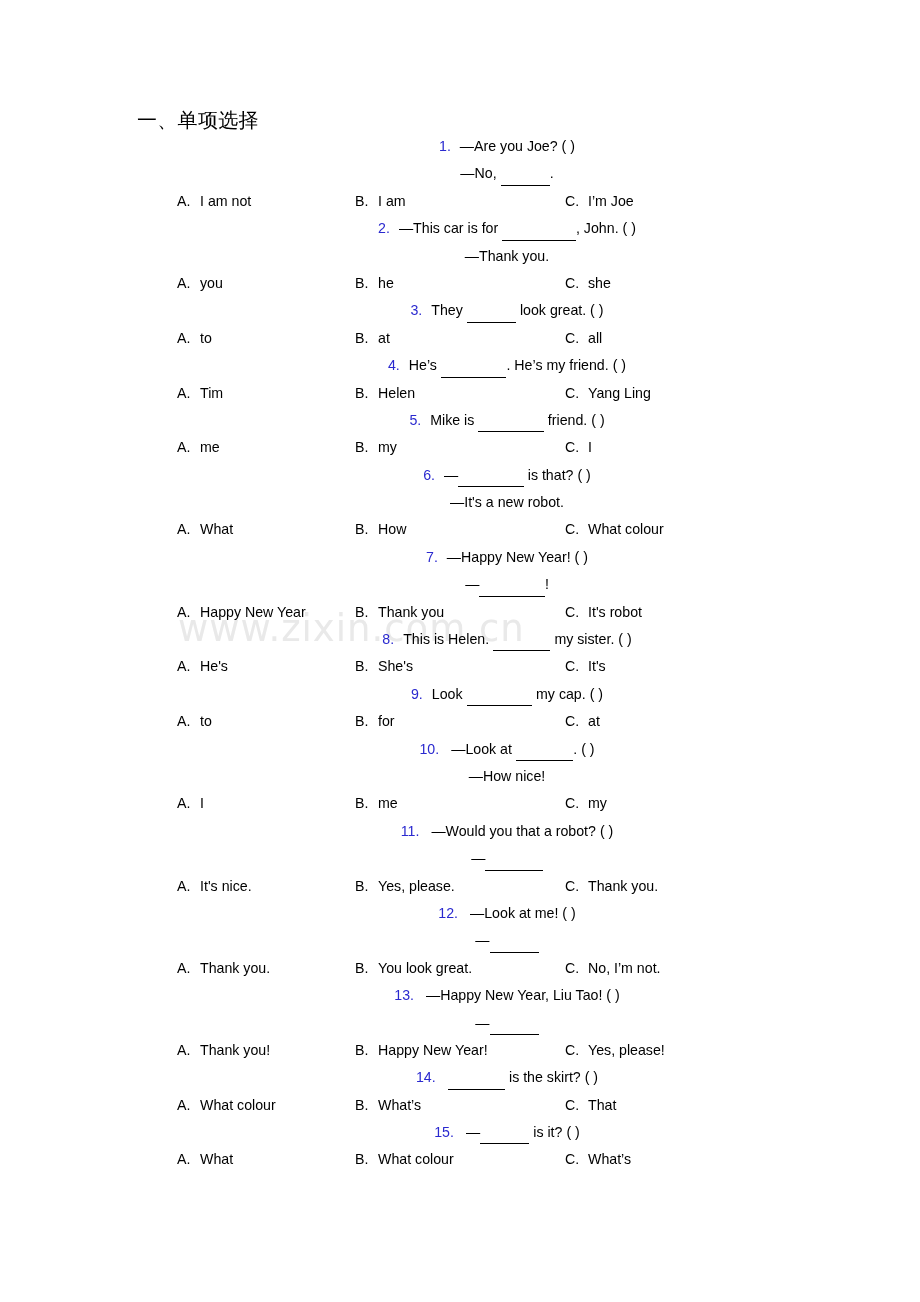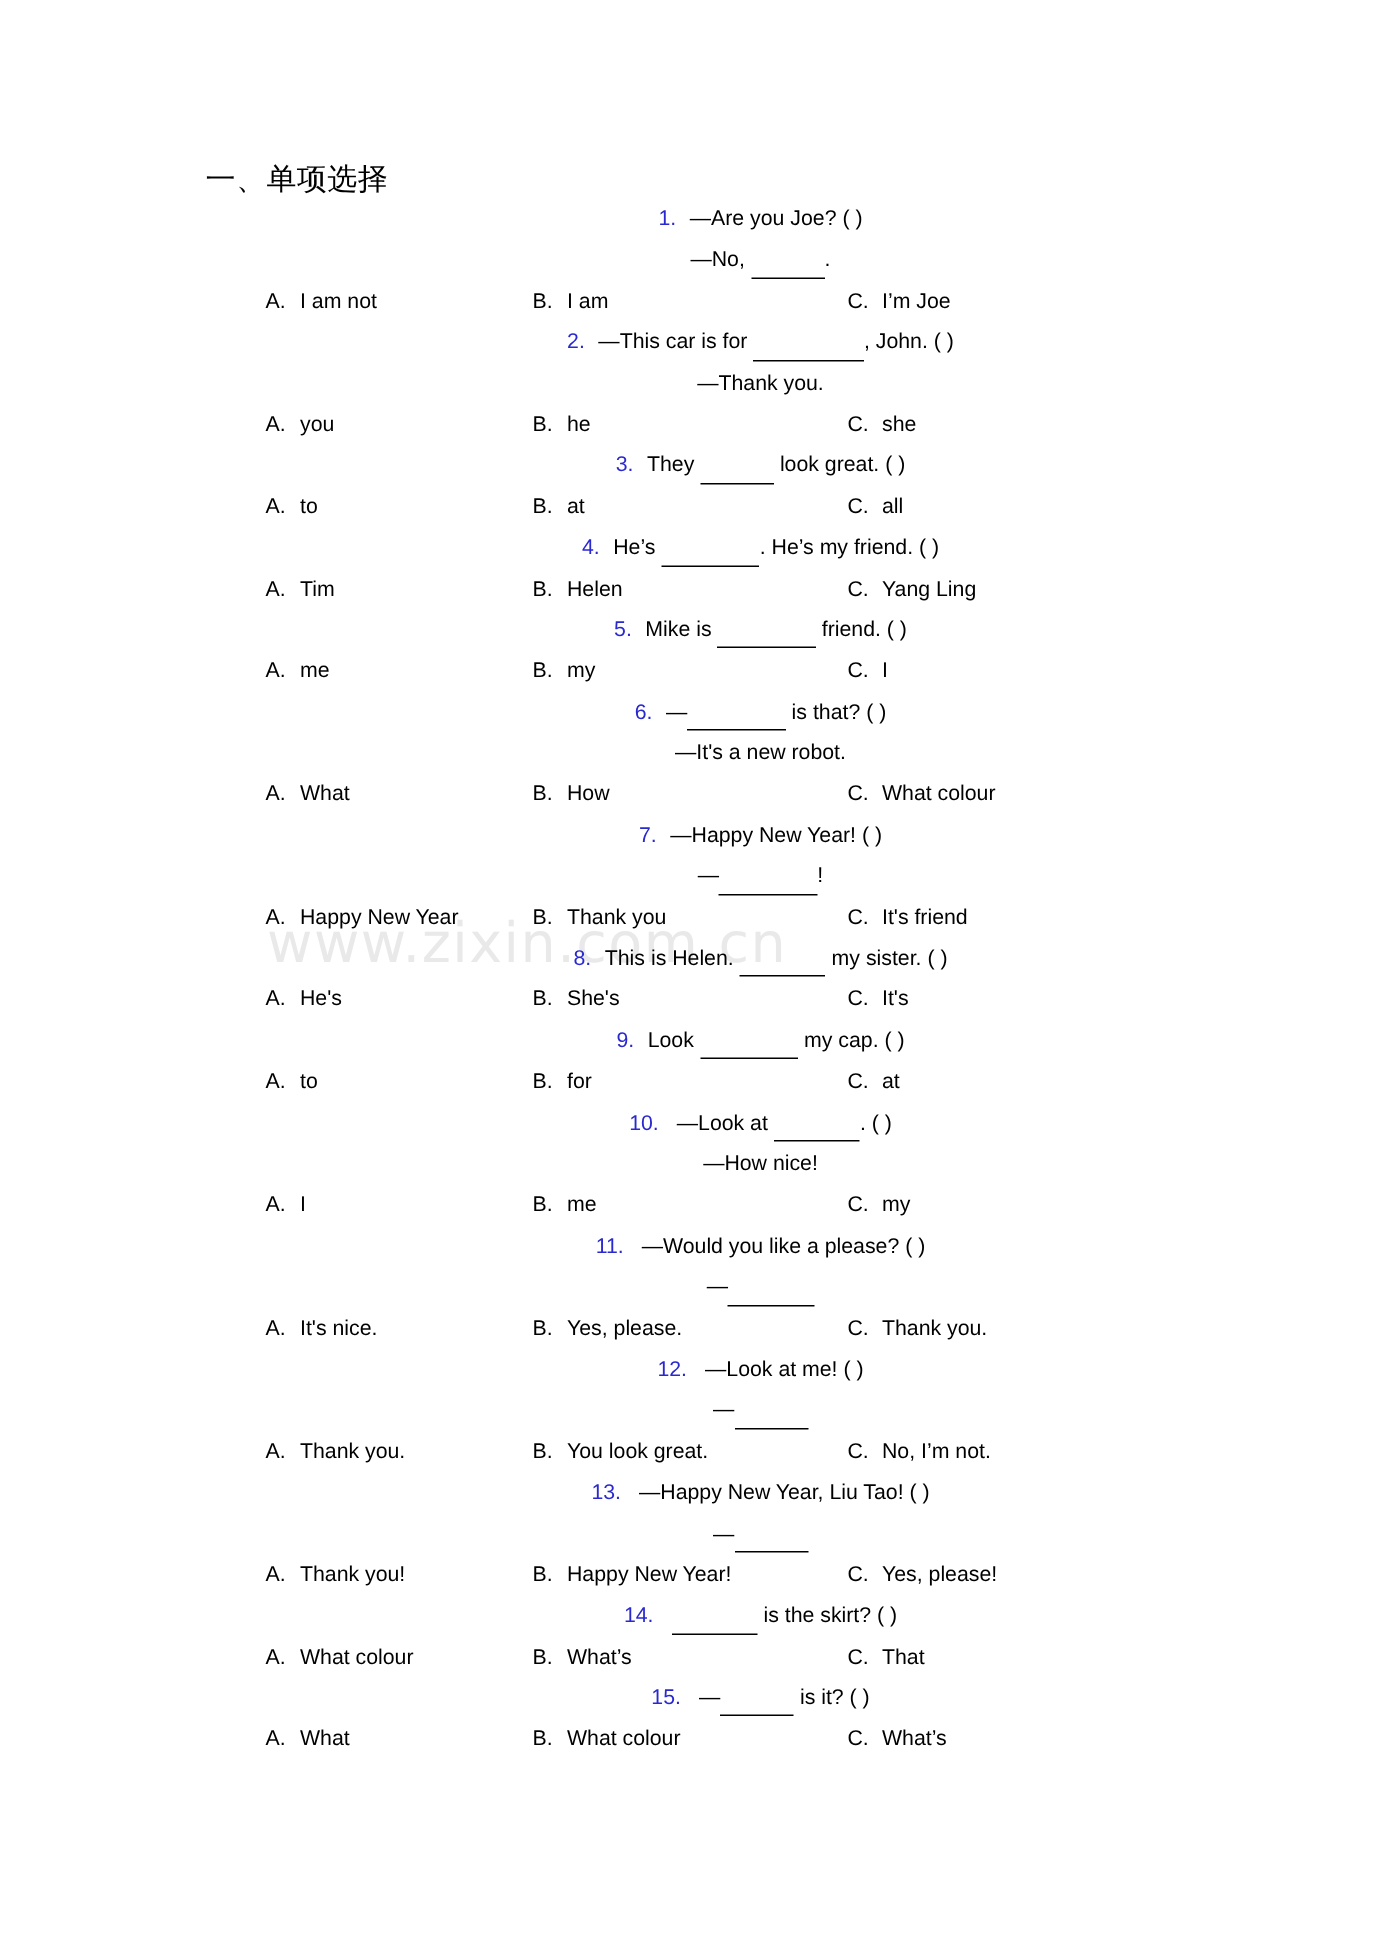--- a/index.html
+++ b/index.html
@@ -169,21 +169,21 @@
             <span class="opt opt-b"><span class="opt-letter">B.</span><span>How</span></span>
             <span class="opt opt-c"><span class="opt-letter">C.</span><span>What colour</span></span>
           </div>
         </div>
         <div class="q-block">
           <div class="line"><span class="qnum">7.</span><span class="qnum-sp">&nbsp;</span><span>—Happy New Year! (  )</span></div>
           <div class="line">—<span class="blank" style="width: 65.6px;">&nbsp;</span>!</div>
           <div class="opts">
             <span class="opt opt-a"><span class="opt-letter">A.</span><span>Happy New Year</span></span>
             <span class="opt opt-b"><span class="opt-letter">B.</span><span>Thank you</span></span>
-            <span class="opt opt-c"><span class="opt-letter">C.</span><span>It's friend</span></span>
+            <span class="opt opt-c"><span class="opt-letter">C.</span><span>It's robot</span></span>
           </div>
         </div>
         <div class="q-block">
           <div class="line"><span class="qnum">8.</span><span class="qnum-sp">&nbsp;</span><span>This is Helen. <span class="blank" style="width: 57.4px;">&nbsp;</span> my sister. (  )</span></div>
           <div class="opts">
             <span class="opt opt-a"><span class="opt-letter">A.</span><span>He's</span></span>
             <span class="opt opt-b"><span class="opt-letter">B.</span><span>She's</span></span>
             <span class="opt opt-c"><span class="opt-letter">C.</span><span>It's</span></span>
           </div>
         </div>
@@ -198,21 +198,21 @@
         <div class="q-block">
           <div class="line"><span class="qnum">10.</span><span class="qnum-sp wide">&nbsp;</span><span>—Look at <span class="blank" style="width: 57.4px;">&nbsp;</span>. (  )</span></div>
           <div class="line">—How nice!</div>
           <div class="opts">
             <span class="opt opt-a"><span class="opt-letter">A.</span><span>I</span></span>
             <span class="opt opt-b"><span class="opt-letter">B.</span><span>me</span></span>
             <span class="opt opt-c"><span class="opt-letter">C.</span><span>my</span></span>
           </div>
         </div>
         <div class="q-block">
-          <div class="line"><span class="qnum">11.</span><span class="qnum-sp wide">&nbsp;</span><span>—Would you like a please? (  )</span></div>
+          <div class="line"><span class="qnum">11.</span><span class="qnum-sp wide">&nbsp;</span><span>—Would you that a robot? (  )</span></div>
           <div class="line">—<span class="blank" style="width: 57.4px;">&nbsp;</span></div>
           <div class="opts">
             <span class="opt opt-a"><span class="opt-letter">A.</span><span>It's nice.</span></span>
             <span class="opt opt-b"><span class="opt-letter">B.</span><span>Yes, please.</span></span>
             <span class="opt opt-c"><span class="opt-letter">C.</span><span>Thank you.</span></span>
           </div>
         </div>
         <div class="q-block">
           <div class="line"><span class="qnum">12.</span><span class="qnum-sp wide">&nbsp;</span><span>—Look at me! (  )</span></div>
           <div class="line">—<span class="blank" style="width: 49.2px;">&nbsp;</span></div>

